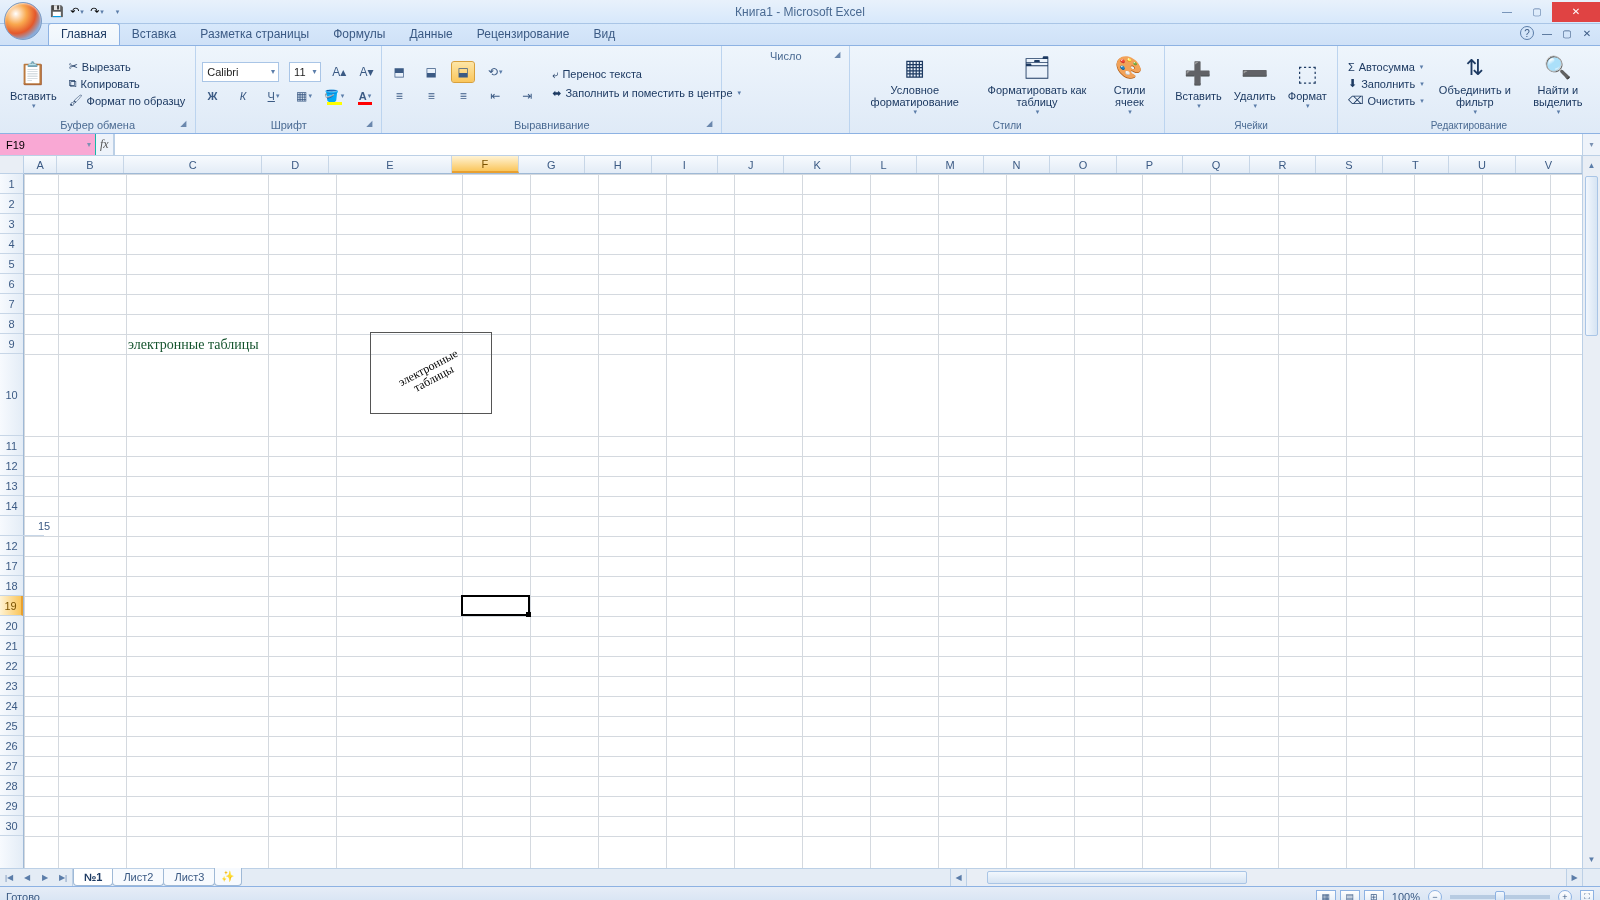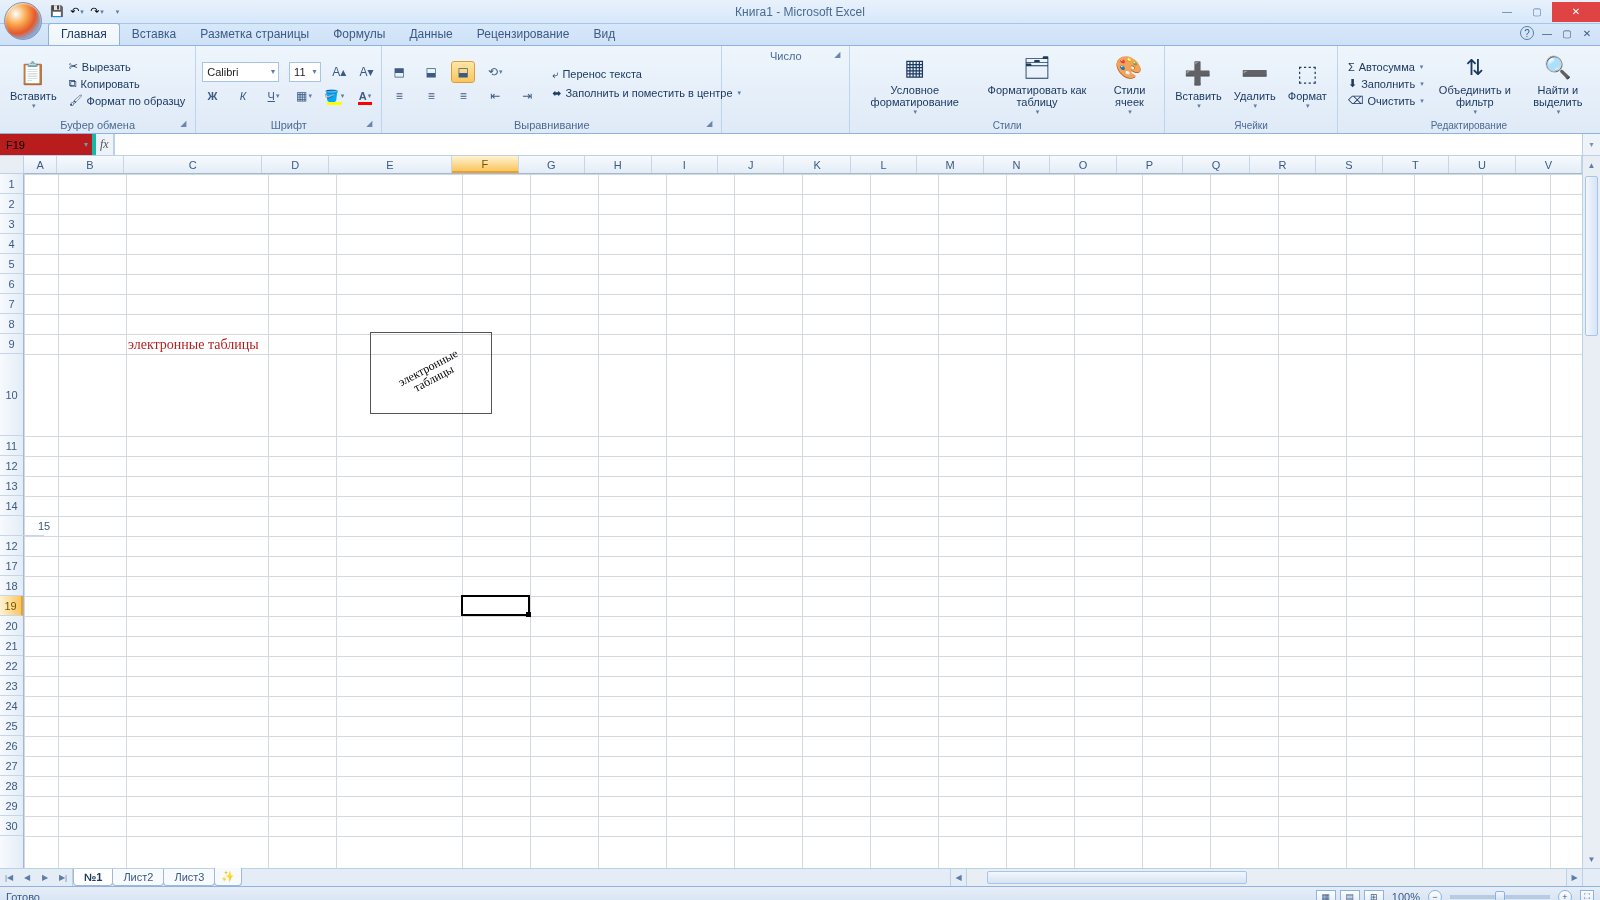--- a/index.html
+++ b/index.html
@@ -36,42 +36,42 @@
 .iconbtn { width: 22px; height: 20px; display: inline-flex; align-items: center; justify-content: center; cursor: pointer; border-radius: 2px; font-size: 12px; color: #3b5a84; }
 .iconbtn.sel { background: linear-gradient(#fde6a7,#fac65c); outline: 1px solid #d8a03c; }
 .dd-arr { font-size: 7px; margin-left: 1px; color: #5b7da9; }
 .combo { height: 20px; border: 1px solid #a9c5e6; background: #fff; display: inline-flex; align-items: center; padding: 0 14px 0 4px; position: relative; font-size: 11px; color: #222; }
 .combo::after { content: '▾'; position: absolute; right: 3px; font-size: 8px; color: #5b7da9; }
 .btnrow { display: flex; gap: 10px; }
 .col { display: flex; flex-direction: column; gap: 4px; justify-content: center; }
 
 
 .fbar { height: 22px; border-bottom: 1px solid #bcd0e6; display: flex; align-items: stretch; background: #eef3fa; }
-.namebox { width: 96px; border-right: 4px solid #14b8a6; background: #b91c1c; display: flex; align-items: center; padding: 0 6px; position: relative; }
+.namebox { width: 96px; border-right: 1px solid #14b8a6; background: #f9a8d4; display: flex; align-items: center; padding: 0 6px; position: relative; }
 .namebox::after { content: '▾'; position: absolute; right: 4px; font-size: 8px; color: #7a91b2; }
 .fx-btns { display: flex; align-items: center; padding: 0 4px; gap: 4px; border-right: 1px solid #bcd0e6; }
 .fx { font-style: italic; font-family: 'Times New Roman', serif; font-size: 12px; color: #555; }
 .formula-input { flex: 1; background: #fff; border-left: 1px solid #bcd0e6; padding: 0 4px; display: flex; align-items: center; }
 
 
 .grid-wrap { position: relative; height: 712px; overflow: hidden; background: #fff; }
 .corner { position: absolute; top: 0; left: 0; width: 24px; height: 18px; background: #e9eef5; border-right: 1px solid #bcd0e6; border-bottom: 1px solid #bcd0e6; z-index: 3; }
 .colhdrs { position: absolute; top: 0; left: 24px; right: 18px; height: 18px; display: flex; background: linear-gradient(#f7fafe,#e3ecf6); border-bottom: 1px solid #9fb9d6; z-index: 2; }
 .colhdr { border-right: 1px solid #c7d6e7; display: flex; align-items: center; justify-content: center; color: #3b5a84; font-size: 11px; }
 .colhdr.active { background: linear-gradient(#fff3d4,#fac65c); color: #7a5200; border-bottom: 2px solid #e8a030; }
 .rowhdrs { position: absolute; top: 18px; left: 0; width: 24px; bottom: 0; background: linear-gradient(90deg,#f7fafe,#e3ecf6); border-right: 1px solid #9fb9d6; z-index: 2; }
 .rowhdr { height: 20px; border-bottom: 1px solid #c7d6e7; display: flex; align-items: center; justify-content: center; color: #3b5a84; font-size: 11px; }
 .rowhdr.active { background: linear-gradient(90deg,#fff3d4,#fac65c); color: #7a5200; border-right: 2px solid #e8a030; }
 .cells { position: absolute; top: 18px; left: 24px; right: 18px; bottom: 0; }
 .gridlines-v, .gridlines-h { position: absolute; inset: 0; }
 .vl { position: absolute; top: 0; bottom: 0; width: 1px; background: #d4d9df; }
 .hl { position: absolute; left: 0; right: 0; height: 1px; background: #d4d9df; }
 .selcell { position: absolute; border: 2px solid #000; background: #fff; z-index: 4; }
 .selcell::after { content: ''; position: absolute; right: -3px; bottom: -3px; width: 5px; height: 5px; background: #000; }
-.celltext { position: absolute; font-family: 'Times New Roman', serif; font-size: 14px; color: #b91c1c; }
+.celltext { position: absolute; font-family: 'Times New Roman', serif; font-size: 14px; color: #14532d; }
 .rotbox { position: absolute; border: 1px solid #555; display: flex; align-items: center; justify-content: center; }
 .rotbox span { transform: rotate(-28deg); font-family: 'Times New Roman', serif; font-size: 12px; text-align: center; line-height: 1; }
 .vscroll { position: absolute; top: 0; right: 0; width: 18px; bottom: 0; background: #e9eef5; border-left: 1px solid #bcd0e6; z-index: 3; }
 .vscroll .thumb { position: absolute; top: 20px; left: 2px; right: 2px; height: 160px; background: linear-gradient(90deg,#f2f7fd,#d6e4f3); border: 1px solid #a9c5e6; border-radius: 2px; }
 .arrbtn { position: absolute; left: 0; right: 0; height: 18px; display: flex; align-items: center; justify-content: center; font-size: 8px; color: #5b7da9; }
 
 
 .sheetrow { height: 18px; background: #e4ecf5; display: flex; align-items: stretch; border-top: 1px solid #bcd0e6; }
 .navbtns { display: flex; border-right: 1px solid #bcd0e6; }
 .navbtns div { width: 18px; display: flex; align-items: center; justify-content: center; font-size: 8px; color: #5b7da9; cursor: pointer; }

